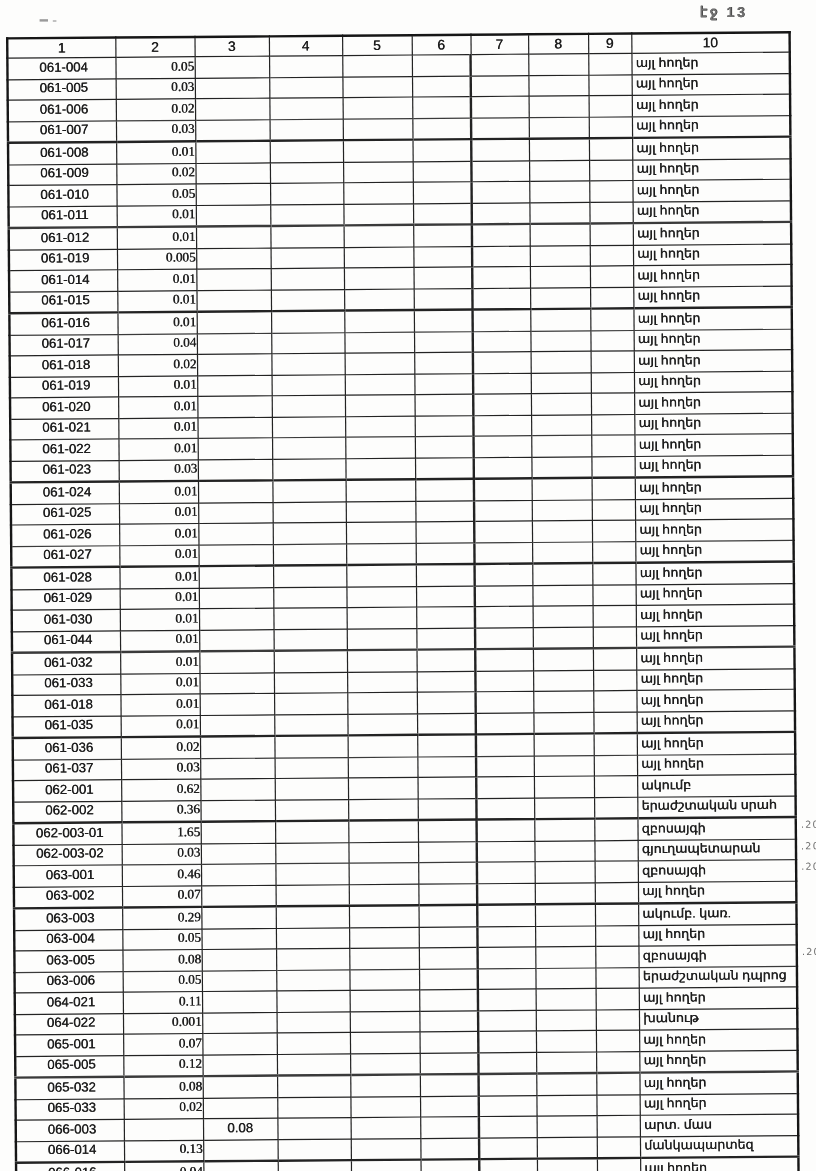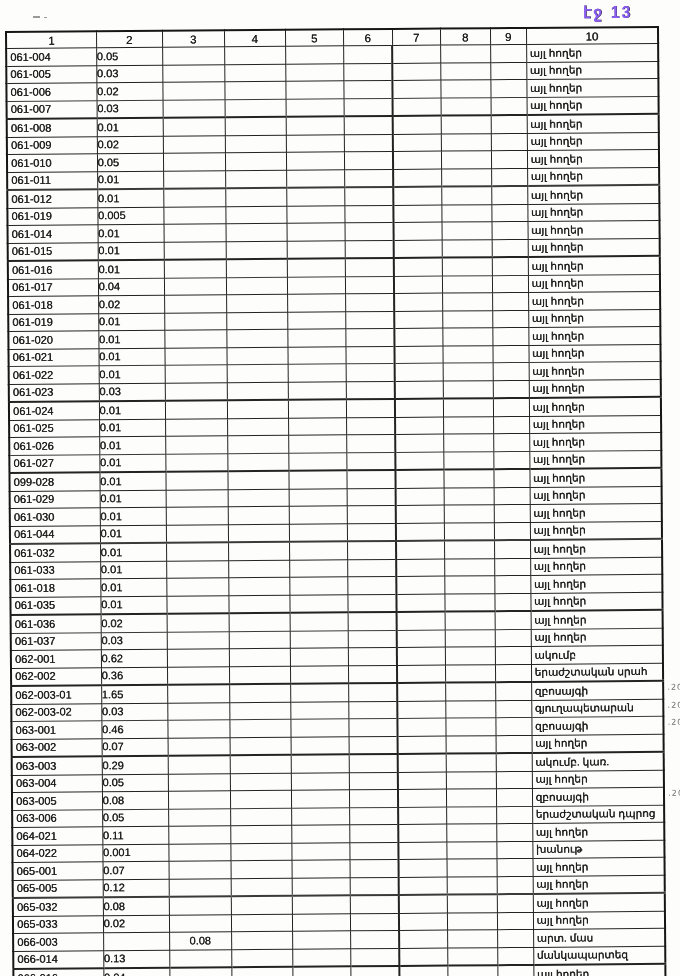--- a/index.html
+++ b/index.html
@@ -6,22 +6,22 @@
   body{
     width:680px;height:976px;overflow:hidden;
     background:#fefefe;
     font-family:"Liberation Sans", sans-serif;
     color:#1d1d1d;
     position:relative;
   }
   .sheet{position:absolute;inset:0;background:#fdfdfc;}
   .page-label{
     position:absolute;top:3px;left:583px;
-    font-size:16px;font-weight:bold;letter-spacing:2px;
-    color:#8b5cf6;text-shadow:0.4px 0 0 #141414;
+    font-size:12px;font-weight:bold;letter-spacing:2px;
+    color:#737373;text-shadow:0.4px 0 0 #141414;
   }
   .speck{position:absolute;background:#9a9a9a;}
   .speck1{left:33px;top:16px;width:7px;height:2px;}
   .speck2{left:44px;top:17px;width:3px;height:1px;}
 
   .table-wrap{
     position:absolute;left:8px;top:31px;width:652px;
     transform:rotate(-0.45deg);
     transform-origin:0 40%;
   }
@@ -34,22 +34,22 @@
     border:1px solid #232323;
   }
   th{
     height:15px;font-size:11.5px;font-weight:400;
     text-align:center;vertical-align:middle;
     text-shadow:0.35px 0 0 #1d1d1d;
     border-bottom-width:1.5px;
   }
   td{height:16.5px;font-size:11px;line-height:11px;vertical-align:middle;}
   td .txt{text-shadow:0.35px 0 0 #1d1d1d;}
-  td.c1{text-align:left;padding-left:3px;}
-  td.c2{text-align:left;}
+  td.c1{text-align:center;padding-left:3px;}
+  td.c2{text-align:right;font-family:Liberation Serif, serif;}
   td.c3{text-align:center;}
   td.c10{text-align:left;padding-left:3px;font-size:10.5px;position:relative;}
   
   tbody tr:nth-child(4n) td{border-bottom-width:2px;}
   tbody tr:nth-child(7n+2) td{border-bottom-width:1.8px;}
   tbody tr:nth-child(5n+3) td{border-bottom-color:#3a3a3a;}
   td.c6{border-right-width:2px;}
   td.c1{border-right-width:1.6px;}
   td.c9{border-right-width:1.6px;}
   .note{
@@ -377,21 +377,21 @@
             <td class="c3"></td>
             <td class="c4"></td>
             <td class="c5"></td>
             <td class="c6"></td>
             <td class="c7"></td>
             <td class="c8"></td>
             <td class="c9"></td>
             <td class="c10"><span class="txt">այլ հողեր</span></td>
           </tr>
           <tr>
-            <td class="c1"><span class="txt">099-028</span></td>
+            <td class="c1"><span class="txt">061-028</span></td>
             <td class="c2"><span class="txt">0.01</span></td>
             <td class="c3"></td>
             <td class="c4"></td>
             <td class="c5"></td>
             <td class="c6"></td>
             <td class="c7"></td>
             <td class="c8"></td>
             <td class="c9"></td>
             <td class="c10"><span class="txt">այլ հողեր</span></td>
           </tr>

